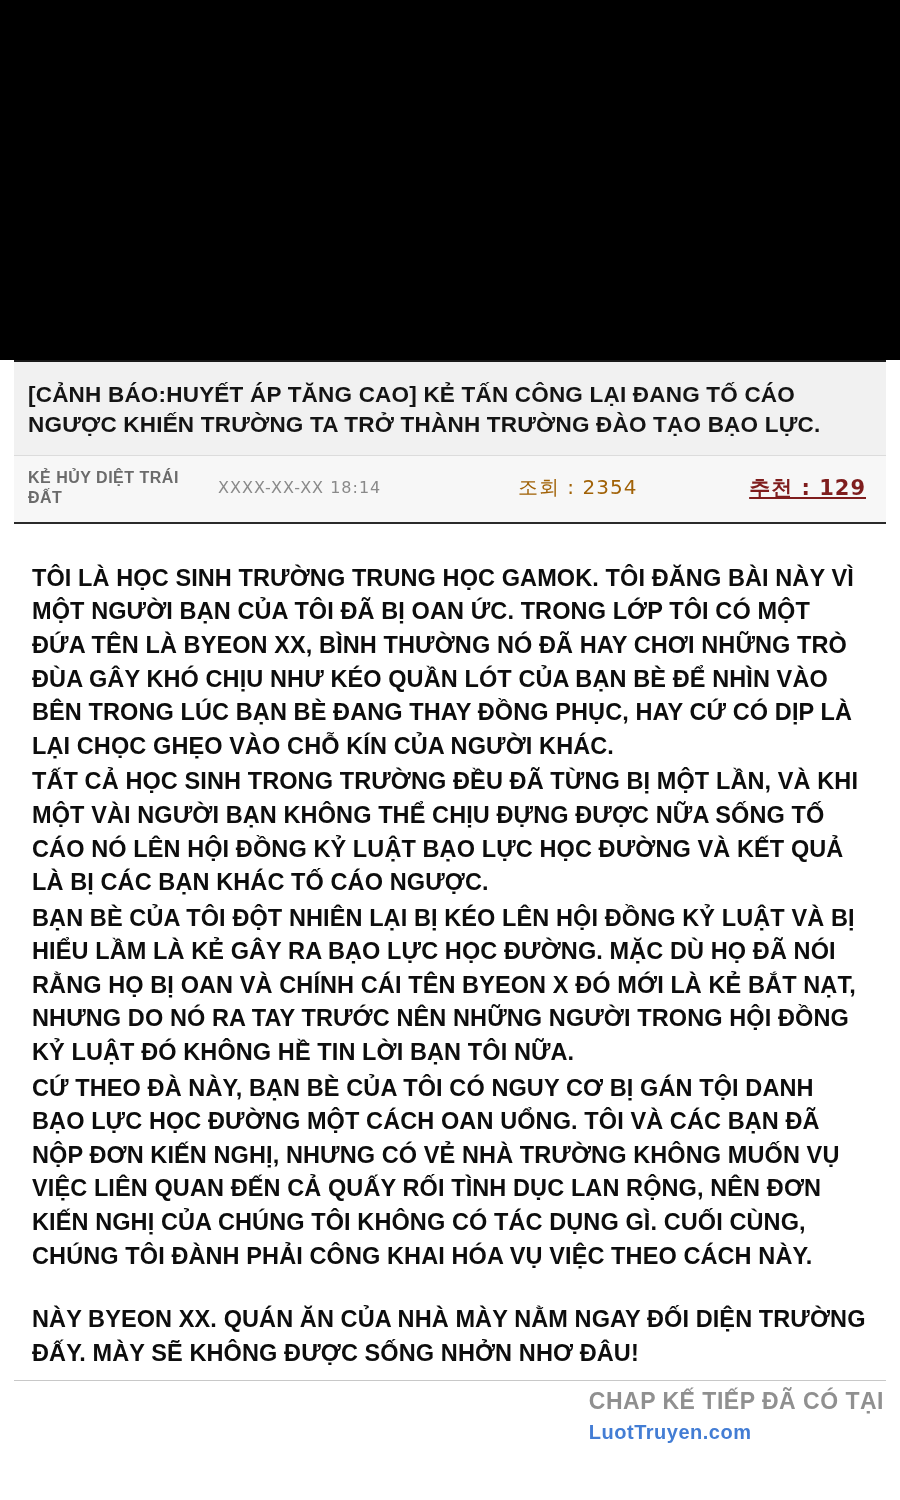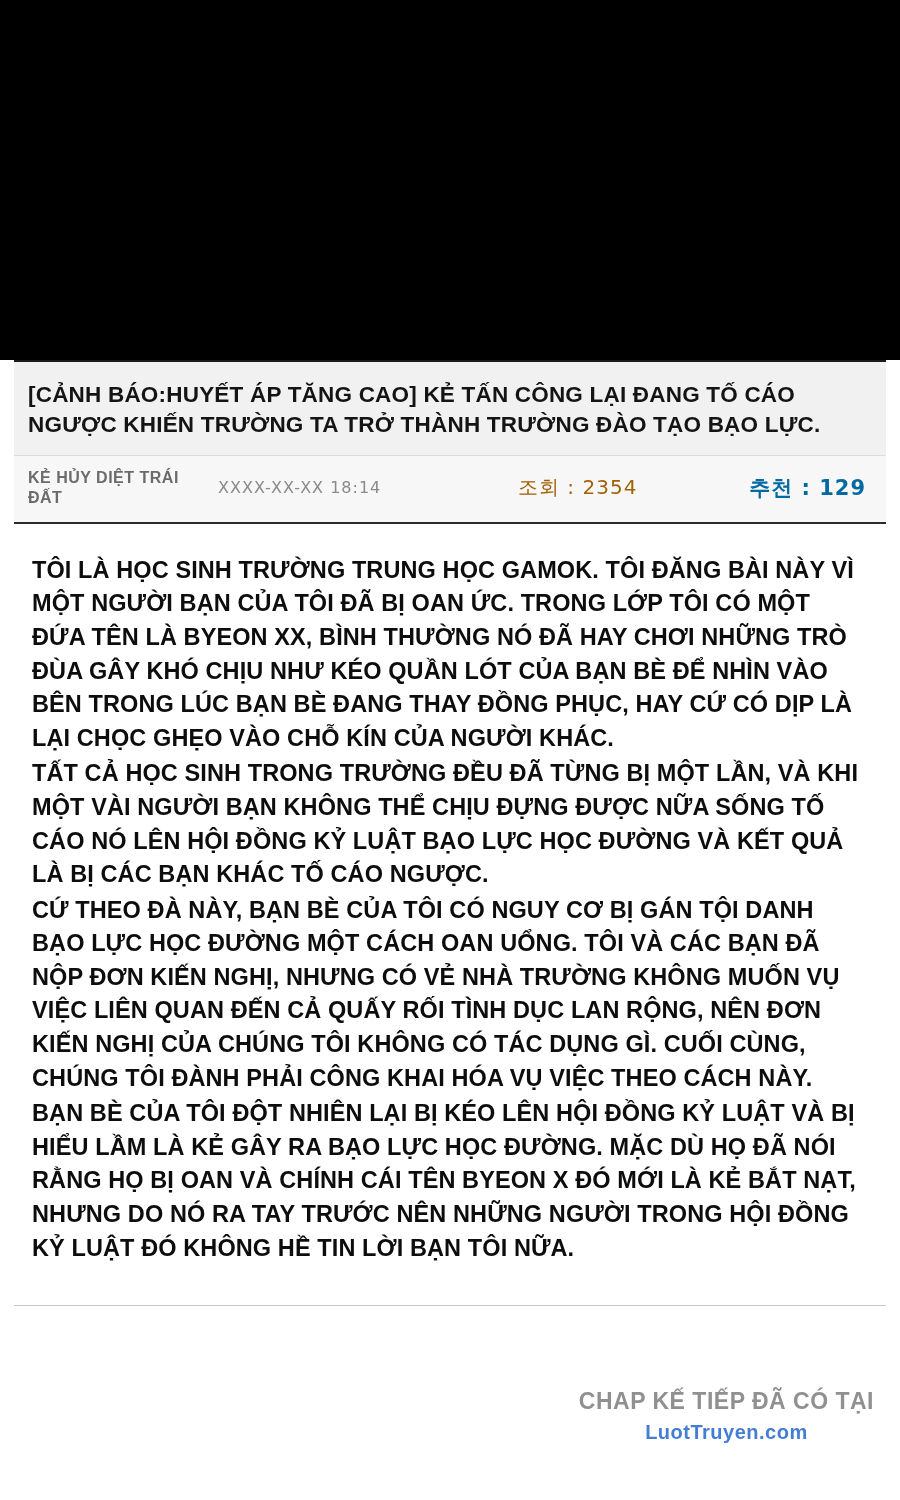--- a/index.html
+++ b/index.html
@@ -74,50 +74,52 @@
   .meta-views {
     flex: 1;
     font-family: "DejaVu Sans", sans-serif;
     font-size: 20px;
     color: #a16207;
     letter-spacing: 1px;
   }
   .meta-recommend {
     font-family: "DejaVu Sans", sans-serif;
     font-size: 21px;
-    color: #0369a1;
+    color: #7f1d1d;
     font-weight: bold;
     letter-spacing: 1px;
     padding-right: 6px;
+    text-decoration: underline;
   }
 
   .post-body {
     padding: 30px 18px 10px 18px;
     font-size: 23.5px;
     font-weight: bold;
     line-height: 1.43;
     letter-spacing: 0.1px;
     color: #0d0d0d;
+    margin-top: 8px;
   }
   .post-body p {
     margin: 0 0 0 0;
   }
   .post-body p + p {
     margin-top: 2px;
   }
   .spacer-para {
     height: 30px;
   }
 
   
   .watermark {
     position: absolute;
-    right: 26px;
+    right: 16px;
     bottom: 56px;
-    text-align: center;
+    text-align: left;
     pointer-events: none;
   }
   .wm-line1 {
     font-size: 23px;
     font-weight: bold;
     color: #7d7d7d;
     letter-spacing: 0.5px;
     opacity: 0.85;
   }
   .wm-line2 {
@@ -141,23 +143,24 @@
   <div class="post-meta">
     <div class="meta-author">KẺ HỦY DIỆT TRÁI ĐẤT</div>
     <div class="meta-date">XXXX-XX-XX 18:14</div>
     <div class="meta-views">조회 : 2354</div>
     <div class="meta-recommend">추천 : 129</div>
   </div>
 
   <div class="post-body">
     <p>TÔI LÀ HỌC SINH TRƯỜNG TRUNG HỌC GAMOK. TÔI ĐĂNG BÀI NÀY VÌ MỘT NGƯỜI BẠN CỦA TÔI ĐÃ BỊ OAN ỨC. TRONG LỚP TÔI CÓ MỘT ĐỨA TÊN LÀ BYEON XX, BÌNH THƯỜNG NÓ ĐÃ HAY CHƠI NHỮNG TRÒ ĐÙA GÂY KHÓ CHỊU NHƯ KÉO QUẦN LÓT CỦA BẠN BÈ ĐỂ NHÌN VÀO BÊN TRONG LÚC BẠN BÈ ĐANG THAY ĐỒNG PHỤC, HAY CỨ CÓ DỊP LÀ LẠI CHỌC GHẸO VÀO CHỖ KÍN CỦA NGƯỜI KHÁC.</p>
     <p>TẤT CẢ HỌC SINH TRONG TRƯỜNG ĐỀU ĐÃ TỪNG BỊ MỘT LẦN, VÀ KHI MỘT VÀI NGƯỜI BẠN KHÔNG THỂ CHỊU ĐỰNG ĐƯỢC NỮA SỐNG TỐ CÁO NÓ LÊN HỘI ĐỒNG KỶ LUẬT BẠO LỰC HỌC ĐƯỜNG VÀ KẾT QUẢ LÀ BỊ CÁC BẠN KHÁC TỐ CÁO NGƯỢC.</p>
+    <p>BẠN BÈ CỦA TÔI ĐỘT NHIÊN LẠI BỊ KÉO LÊN HỘI ĐỒNG KỶ LUẬT VÀ BỊ HIỂU LẦM LÀ KẺ GÂY RA BẠO LỰC HỌC ĐƯỜNG. MẶC DÙ HỌ ĐÃ NÓI RẰNG HỌ BỊ OAN VÀ CHÍNH CÁI TÊN BYEON X ĐÓ MỚI LÀ KẺ BẮT NẠT, NHƯNG DO NÓ RA TAY TRƯỚC NÊN NHỮNG NGƯỜI TRONG HỘI ĐỒNG KỶ LUẬT ĐÓ KHÔNG HỀ TIN LỜI BẠN TÔI NỮA.</p>
     <p>CỨ THEO ĐÀ NÀY, BẠN BÈ CỦA TÔI CÓ NGUY CƠ BỊ GÁN TỘI DANH BẠO LỰC HỌC ĐƯỜNG MỘT CÁCH OAN UỔNG. TÔI VÀ CÁC BẠN ĐÃ NỘP ĐƠN KIẾN NGHỊ, NHƯNG CÓ VẺ NHÀ TRƯỜNG KHÔNG MUỐN VỤ VIỆC LIÊN QUAN ĐẾN CẢ QUẤY RỐI TÌNH DỤC LAN RỘNG, NÊN ĐƠN KIẾN NGHỊ CỦA CHÚNG TÔI KHÔNG CÓ TÁC DỤNG GÌ. CUỐI CÙNG, CHÚNG TÔI ĐÀNH PHẢI CÔNG KHAI HÓA VỤ VIỆC THEO CÁCH NÀY.</p>
-    <p>BẠN BÈ CỦA TÔI ĐỘT NHIÊN LẠI BỊ KÉO LÊN HỘI ĐỒNG KỶ LUẬT VÀ BỊ HIỂU LẦM LÀ KẺ GÂY RA BẠO LỰC HỌC ĐƯỜNG. MẶC DÙ HỌ ĐÃ NÓI RẰNG HỌ BỊ OAN VÀ CHÍNH CÁI TÊN BYEON X ĐÓ MỚI LÀ KẺ BẮT NẠT, NHƯNG DO NÓ RA TAY TRƯỚC NÊN NHỮNG NGƯỜI TRONG HỘI ĐỒNG KỶ LUẬT ĐÓ KHÔNG HỀ TIN LỜI BẠN TÔI NỮA.</p>
     <div class="spacer-para"></div>
+    <p>NÀY BYEON XX. QUÁN ĂN CỦA NHÀ MÀY NẰM NGAY ĐỐI DIỆN TRƯỜNG ĐẤY. MÀY SẼ KHÔNG ĐƯỢC SỐNG NHỞN NHƠ ĐÂU!</p>
   </div>
 
 </div>
 
 <div class="watermark">
   <div class="wm-line1">CHAP KẾ TIẾP ĐÃ CÓ TẠI</div>
   <div class="wm-line2">LuotTruyen.com</div>
 </div>
 
 </body></html>

